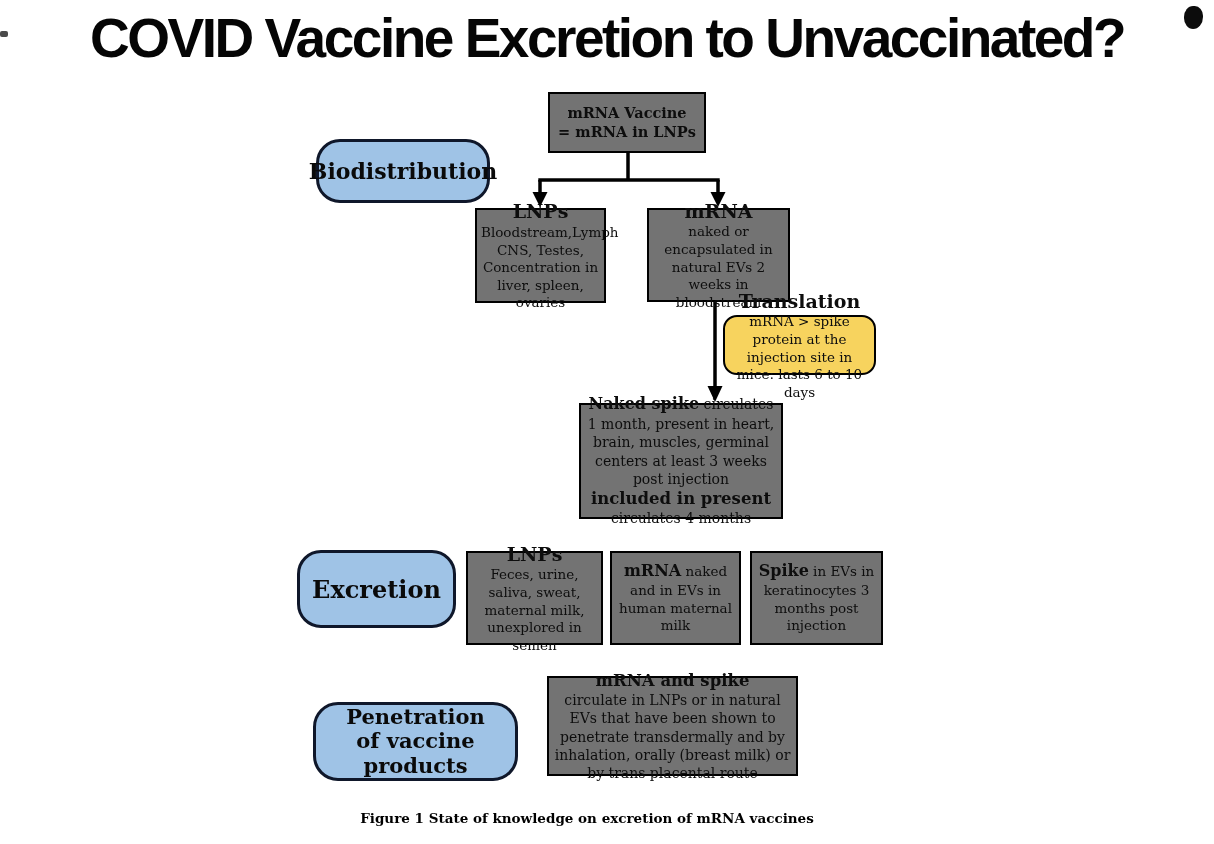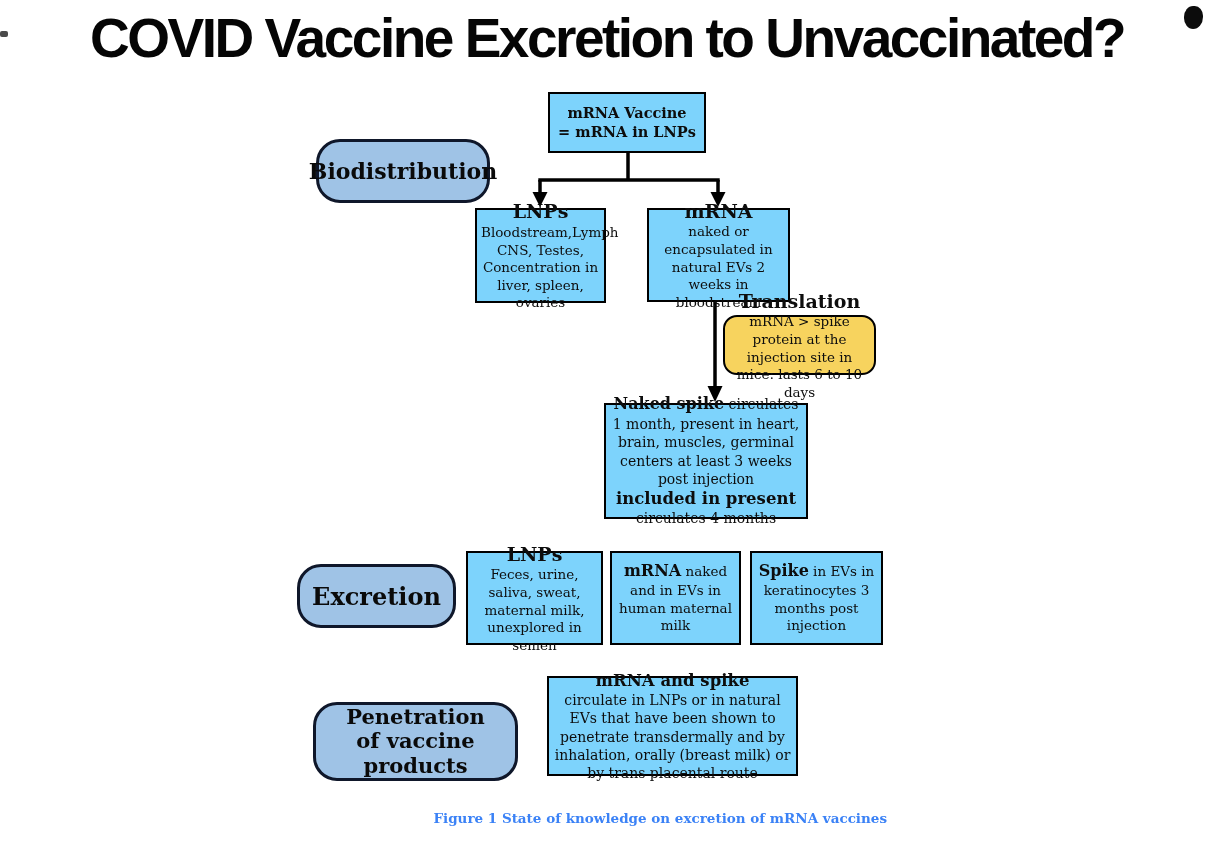--- a/index.html
+++ b/index.html
@@ -7,42 +7,42 @@
     position:relative; width:1214px; height:844px; background:#ffffff;
     font-family:"DejaVu Serif", serif; color:#0d0d0d; overflow:hidden;
   }
   #title {
     position:absolute; top:6px; left:0; width:100%;
     text-align:center; white-space:nowrap;
     font-family:"Liberation Sans", sans-serif;
     font-weight:700; font-size:55px; letter-spacing:-2.5px; color:#050505;
   }
   .box {
-    position:absolute; box-sizing:border-box; background:#7dd3fc;
+    position:absolute; box-sizing:border-box; background:#737373;
     border:2px solid #000000; text-align:center;
     display:flex; flex-direction:column; justify-content:center;
     font-size:13.5px; line-height:1.3; padding:3px 4px;
   }
   .b  { font-weight:bold; }
   .hd { font-weight:bold; font-size:19px; display:block; }
   .lg { font-size:16px; }
   .block { display:block; }
   .pill {
     position:absolute; box-sizing:border-box;
     background:#9fc3e6; border:3px solid #0f172a; border-radius:24px;
     display:flex; align-items:center; justify-content:center; text-align:center;
     font-weight:bold; color:#0a0a0a;
   }
   .pill.sm { font-size:21px; }
   .yellow {
     background:#f7d35e; border:2px solid #000000; border-radius:14px;
   }
   #caption {
-    position:absolute; top:810px; left:287px; width:600px; text-align:right;
-    font-weight:bold; font-size:13.5px; color:#3b82f6;
+    position:absolute; top:810px; left:287px; width:600px; text-align:center;
+    font-weight:bold; font-size:13.5px; color:#000000;
   }
   #connectors { position:absolute; top:0; left:0; pointer-events:none; }
   #corner-blob {
     position:absolute; left:1184px; top:6px; width:19px; height:23px;
     background:#0c0c0c; border-radius:50% 45% 55% 50%;
   }
   #edge-dash {
     position:absolute; left:0px; top:31px; width:8px; height:6px;
     background:#4a4a4a; border-radius:2px;
   }
@@ -67,23 +67,23 @@
     </g>
     <g fill="#000000" stroke="none">
       <polygon points="532.5,192 547.5,192 540,207"></polygon>
       <polygon points="710.5,192 725.5,192 718,207"></polygon>
       <polygon points="707.5,386 722.5,386 715,402"></polygon>
     </g>
   </svg>
 
   <div class="pill" style="left:316px; top:139px; width:174px; height:64px; font-size:22px;">Biodistribution</div>
 
-  <div class="pill" style="left:297px; top:550px; width:159px; height:64px; font-size:24px;margin-top:14px;">Excretion</div>
+  <div class="pill" style="left:297px; top:550px; width:159px; height:78px; font-size:24px;">Excretion</div>
 
-  <div class="pill sm" style="left:313px; top:702px; width:205px; height:79px; padding:0 18px; line-height:1.15;">Penetration of vaccine products</div>
+  <div class="pill sm" style="left:313px; top:702px; width:205px; height:79px; padding:0 18px; line-height:1.15;border-radius:25px;">Penetration of vaccine products</div>
 
   <div class="box" style="left:548px; top:92px; width:158px; height:61px; font-weight:bold; font-size:14.5px;">
     <span class="block">mRNA Vaccine</span>
     <span class="block">= mRNA in LNPs</span>
   </div>
 
   <div class="box" style="left:475px; top:208px; width:131px; height:95px;">
     <span class="hd">LNPs</span>
     <span>Bloodstream,Lymph CNS, Testes, Concentration in liver, spleen, ovaries</span>
   </div>
@@ -91,21 +91,21 @@
   <div class="box" style="left:647px; top:208px; width:143px; height:94px;">
     <span class="hd">mRNA</span>
     <span>naked or encapsulated in natural EVs 2 weeks in bloodstream</span>
   </div>
 
   <div class="box yellow" style="left:723px; top:315px; width:153px; height:60px;">
     <span class="hd">Translation</span>
     <span>mRNA &gt; spike protein at the injection site in mice: lasts 6 to 10 days</span>
   </div>
 
-  <div class="box" style="left:604px; top:403px; width:204px; height:116px; font-size:14px;">
+  <div class="box" style="left:579px; top:403px; width:204px; height:116px; font-size:14px;">
     <span><span class="b lg">Naked spike</span><span> circulates 1 month, present in heart, brain, muscles, germinal centers at least 3 weeks post injection</span></span>
     <span class="b block" style="font-size:16.5px;">included in present</span>
     <span class="block">circulates 4 months</span>
   </div>
 
   <div class="box" style="left:466px; top:551px; width:137px; height:94px;">
     <span class="hd">LNPs</span>
     <span>Feces, urine, saliva, sweat, maternal milk, unexplored in semen</span>
   </div>
 

